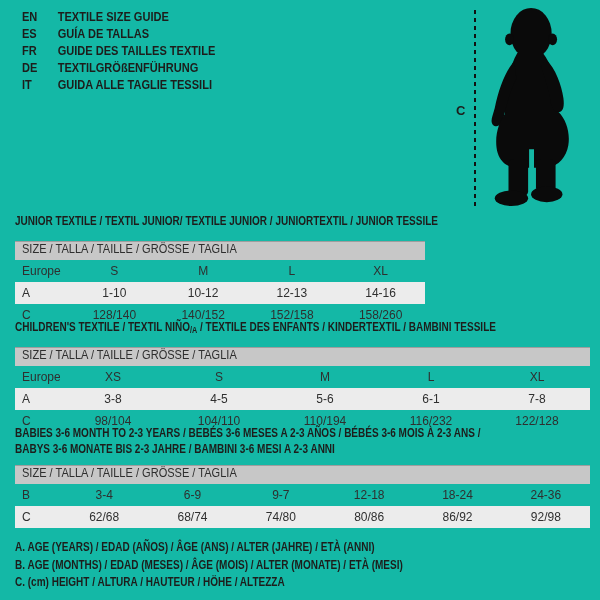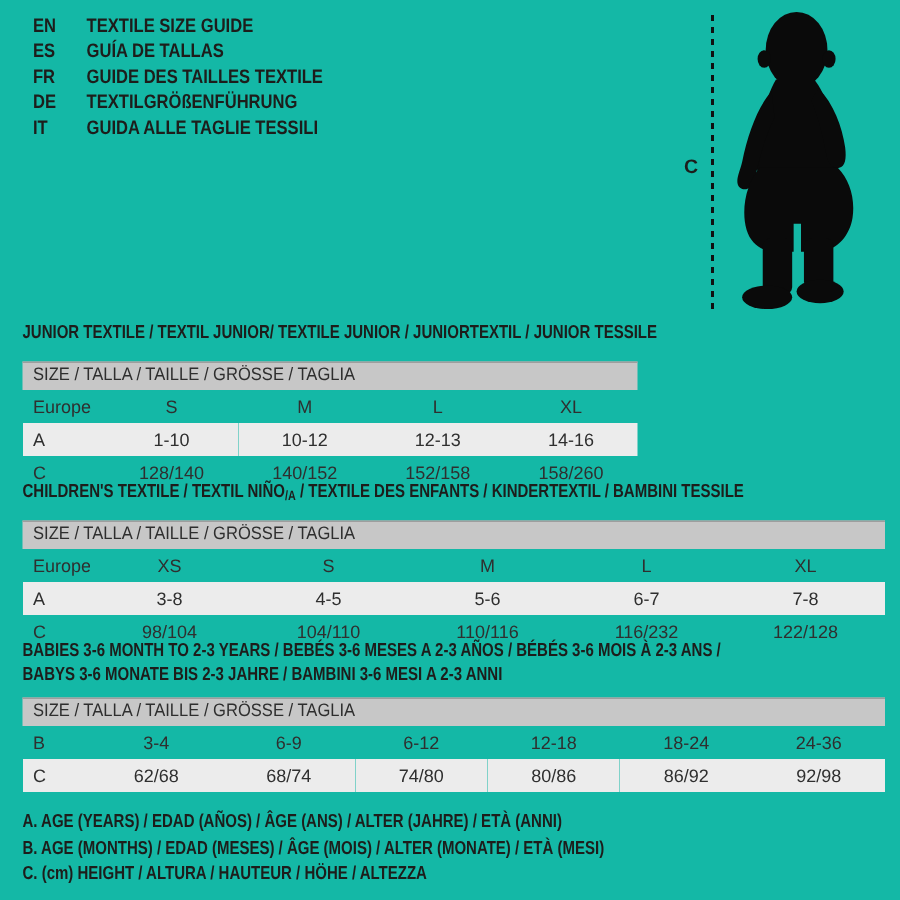--- a/index.html
+++ b/index.html
@@ -149,28 +149,28 @@
         <td>S</td>
         <td>M</td>
         <td>L</td>
         <td>XL</td>
       </tr>
       <tr class="alt">
         <td class="lbl">A</td>
         <td>3-8</td>
         <td>4-5</td>
         <td>5-6</td>
-        <td>6-7</td>
+        <td>6-1</td>
         <td>7-8</td>
       </tr>
       <tr>
         <td class="lbl">C</td>
         <td>98/104</td>
         <td>104/110</td>
-        <td>110/116</td>
+        <td>110/194</td>
         <td>116/232</td>
         <td>122/128</td>
       </tr>
     </tbody>
       </table>
   </div>
 
   <div class="stitle t3title">
     <div>BABIES 3-6 MONTH TO 2-3 YEARS / BEBÉS 3-6 MESES A 2-3 AÑOS / BÉBÉS 3-6 MOIS À 2-3 ANS /</div>
     <div>BABYS 3-6 MONATE BIS 2-3 JAHRE / BAMBINI 3-6 MESI A 2-3 ANNI</div>
@@ -187,21 +187,21 @@
           <col>
           <col>
           <col>
           <col>
         </colgroup>
       <tbody>
           <tr>
         <td class="lbl">B</td>
         <td>3-4</td>
         <td>6-9</td>
-        <td>6-12</td>
+        <td>9-7</td>
         <td>12-18</td>
         <td>18-24</td>
         <td>24-36</td>
       </tr>
       <tr class="alt">
         <td class="lbl">C</td>
         <td>62/68</td>
         <td>68/74</td>
         <td>74/80</td>
         <td>80/86</td>

